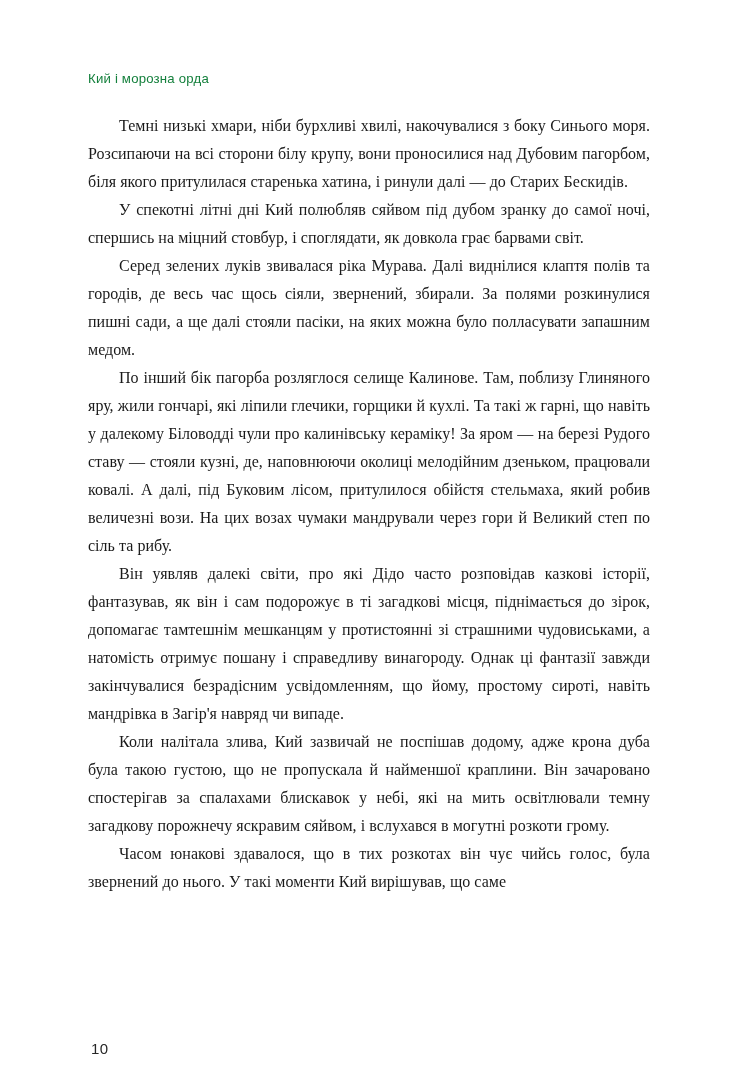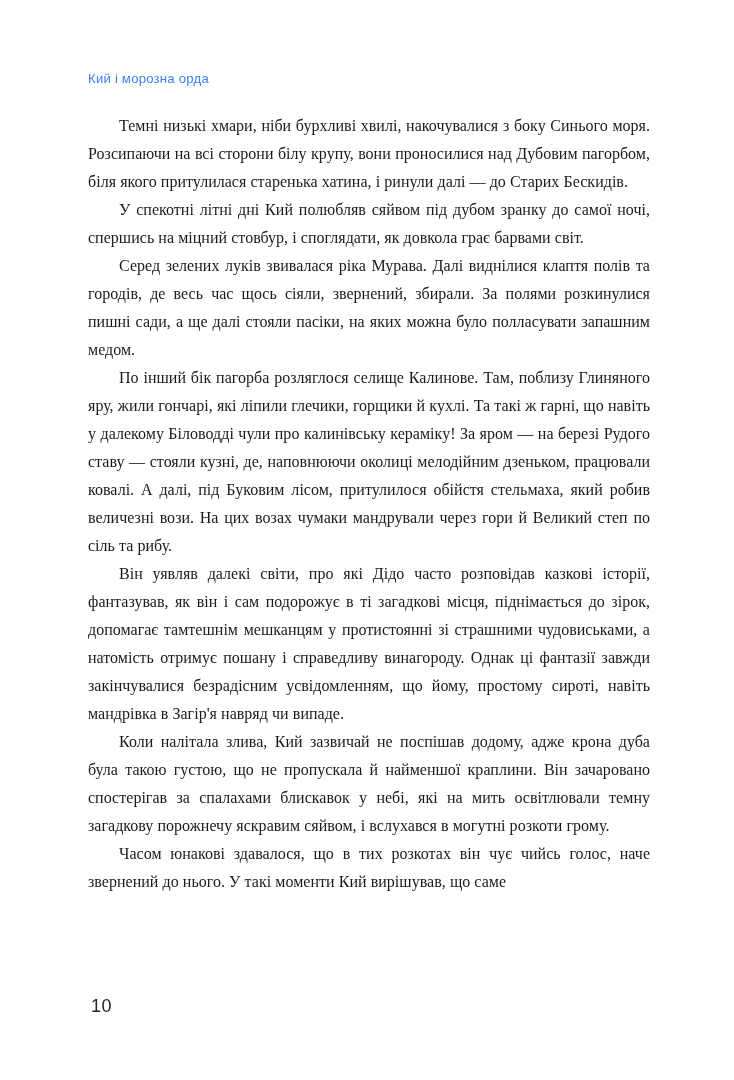--- a/index.html
+++ b/index.html
@@ -56,39 +56,39 @@
     -webkit-hyphens: manual;
   }
 
   
   .para + .para { margin-top: 0; }
 
   
   .folio {
     position: absolute;
     left: 91px;
-    top: 996px;
+    top: 1040px;
     font-family: "Liberation Sans", "DejaVu Sans", sans-serif;
-    font-size: 18px;
+    font-size: 15px;
     color: #262626;
     letter-spacing: 0.5px;
   }
 </style>
 </head>
 <body style="background: rgb(255, 255, 255); color: rgb(26, 26, 26);">
 
 <div class="page">
 
-  <div class="running-head" style="color: #3b82f6;">Кий і морозна орда</div>
+  <div class="running-head" style="color: #15803d;">Кий і морозна орда</div>
 
   <div class="textblock">
     <p class="para">Темні низькі хмари, ніби бурхливі хвилі, накочувалися з боку Синього моря. Розсипаючи на всі сторони білу крупу, вони проносилися над Дубовим пагорбом, біля якого притулилася старенька хатина, і ринули далі — до Старих Бескидів.</p>
     <p class="para">У спекотні літні дні Кий полюбляв сяйвом під дубом зранку до самої ночі, спершись на міцний стовбур, і споглядати, як довкола грає барвами світ.</p>
     <p class="para">Серед зелених луків звивалася ріка Мурава. Далі виднілися клаптя полів та городів, де весь час щось сіяли, звернений, збирали. За полями розкинулися пишні сади, а ще далі стояли пасіки, на яких можна було полласувати запашним медом.</p>
     <p class="para">По інший бік пагорба розляглося селище Калинове. Там, поблизу Глиняного яру, жили гончарі, які ліпили глечики, горщики й кухлі. Та такі ж гарні, що навіть у далекому Біловодді чули про калинівську кераміку! За яром — на березі Рудого ставу — стояли кузні, де, наповнюючи околиці мелодійним дзеньком, працювали ковалі. А далі, під Буковим лісом, притулилося обійстя стельмаха, який робив величезні вози. На цих возах чумаки мандрували через гори й Великий степ по сіль та рибу.</p>
     <p class="para">Він уявляв далекі світи, про які Дідо часто розповідав казкові історії, фантазував, як він і сам подорожує в ті загадкові місця, піднімається до зірок, допомагає тамтешнім мешканцям у протистоянні зі страшними чудовиськами, а натомість отримує пошану і справедливу винагороду. Однак ці фантазії завжди закінчувалися безрадісним усвідомленням, що йому, простому сироті, навіть мандрівка в Загір'я навряд чи випаде.</p>
     <p class="para">Коли налітала злива, Кий зазвичай не поспішав додому, адже крона дуба була такою густою, що не пропускала й найменшої краплини. Він зачаровано спостерігав за спалахами блискавок у небі, які на мить освітлювали темну загадкову порожнечу яскравим сяйвом, і вслухався в могутні розкоти грому.</p>
-    <p class="para">Часом юнакові здавалося, що в тих розкотах він чує чийсь голос, наче звернений до нього. У такі моменти Кий вирішував, що саме</p>
+    <p class="para">Часом юнакові здавалося, що в тих розкотах він чує чийсь голос, була звернений до нього. У такі моменти Кий вирішував, що саме</p>
   </div>
 
   <div class="folio" style="color: rgb(38, 38, 38);">10</div>
 
 </div>
 
 </body></html>

